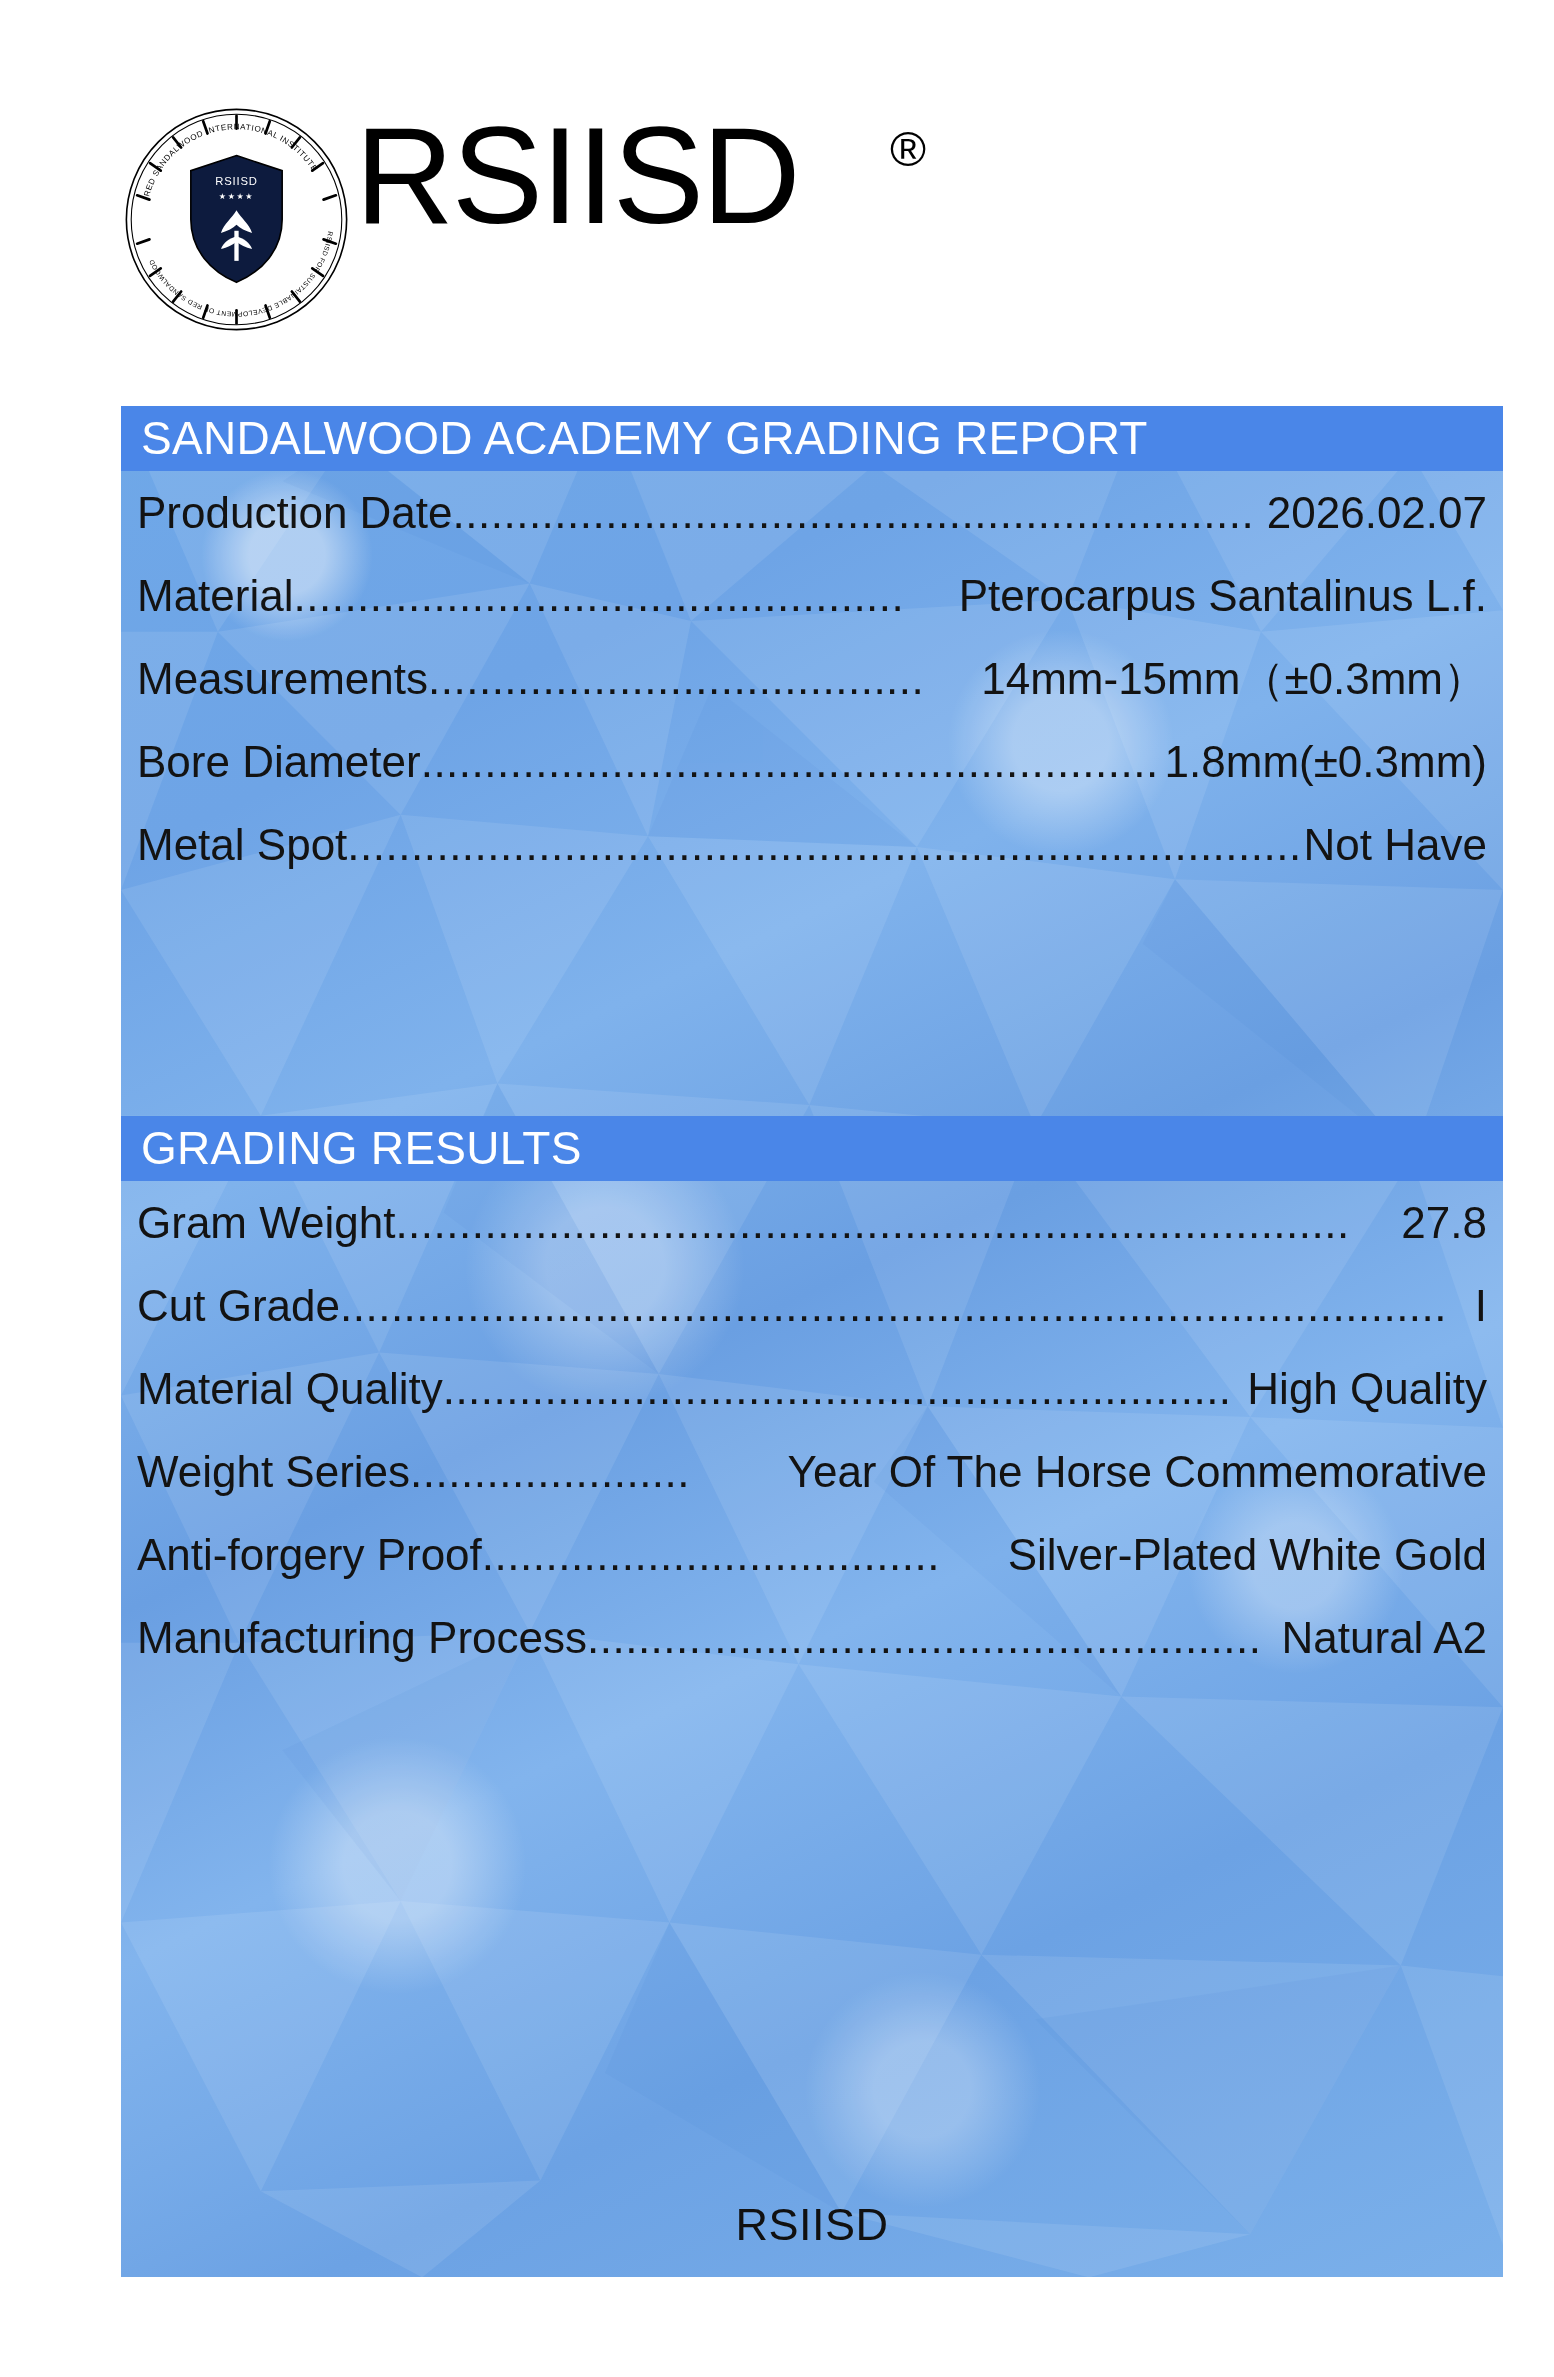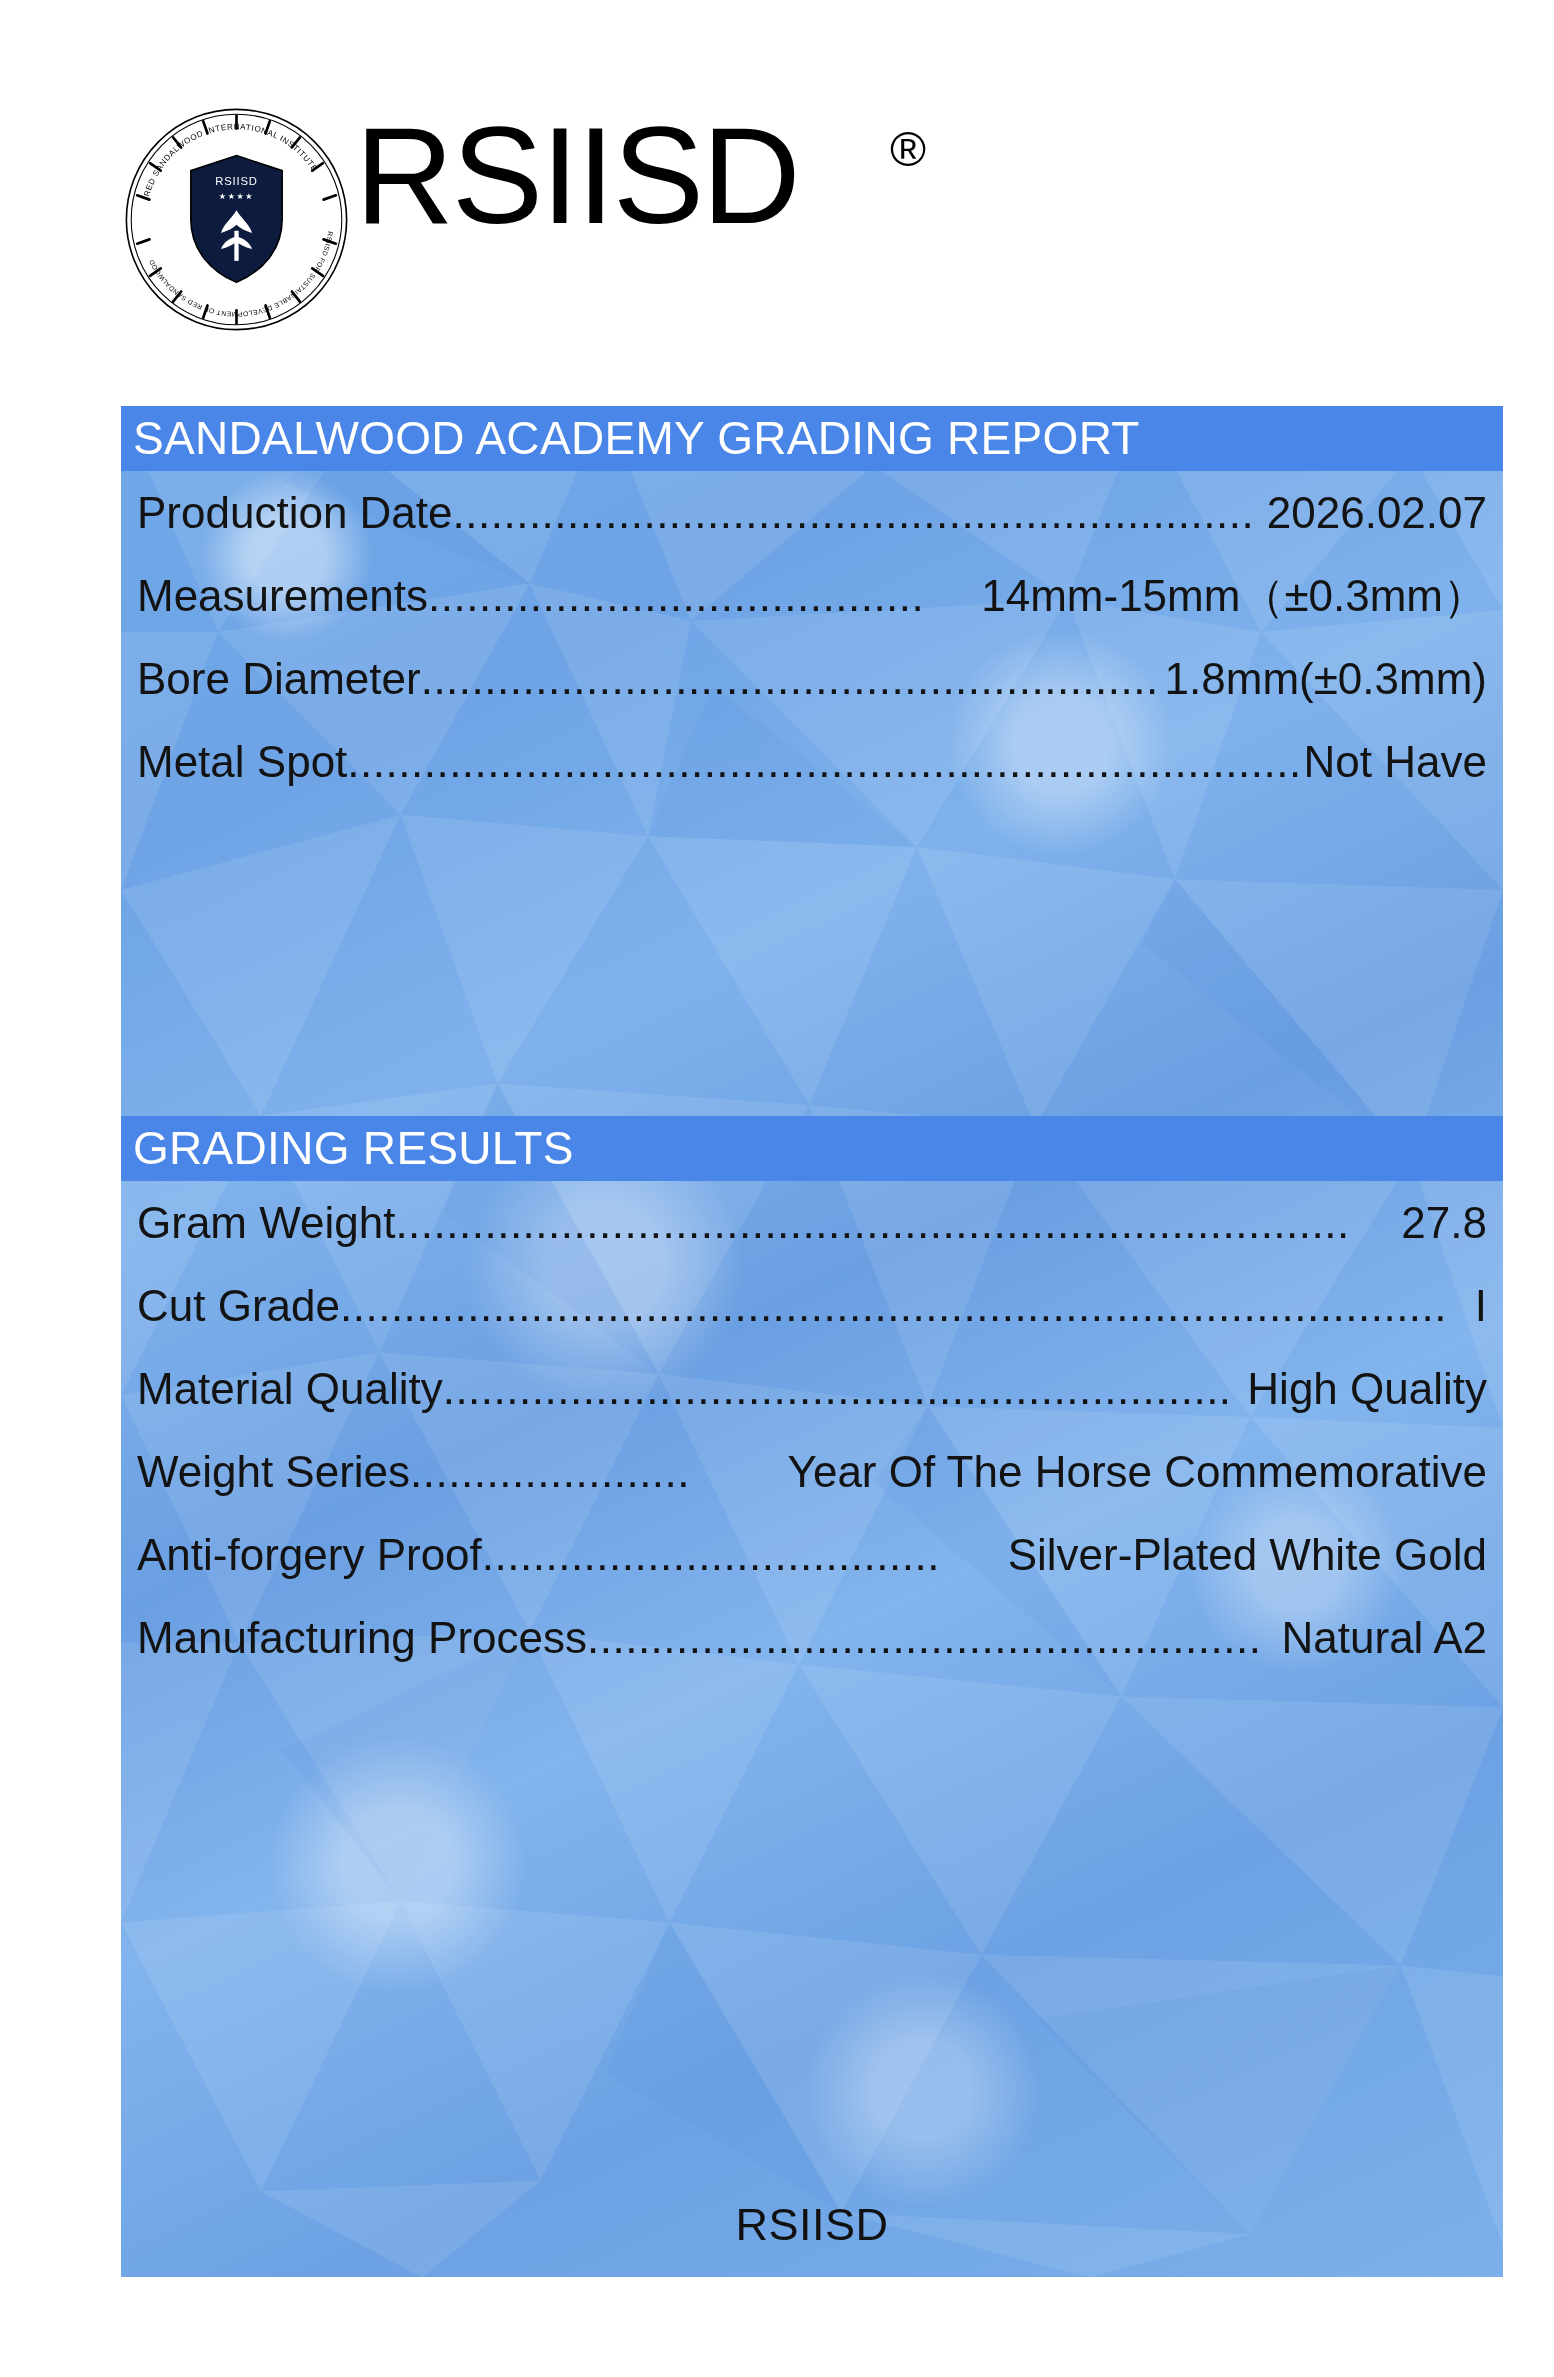--- a/index.html
+++ b/index.html
@@ -81,21 +81,21 @@
     opacity: .55;
   }
 
   .section-title {
     position: relative;
     background: #4a86e8;
     color: #ffffff;
     font-size: 46px;
     line-height: 65px;
     height: 65px;
-    padding-left: 12px;
+    padding-left: 20px;
     box-sizing: border-box;
     letter-spacing: 0.3px;
     font-weight: 400;
   }
 
   .rows {
     position: relative;
     padding: 0 16px 0 16px;
   }
   .row {
@@ -257,20 +257,25 @@
     <div class="section-title">SANDALWOOD ACADEMY GRADING REPORT</div>
     <div class="rows">
 
       <div class="row">
         <span class="label">Production Date</span>
         <span class="dots">...............................................................</span>
         <span class="value">2026.02.07</span>
       </div>
 
 
+      <div class="row">
+        <span class="label">Material</span>
+        <span class="dots">................................................</span>
+        <span class="value">Pterocarpus Santalinus L.f.</span>
+      </div>
 
       <div class="row">
         <span class="label">Measurements</span>
         <span class="dots">.......................................</span>
         <span class="value">14mm-15mm（±0.3mm）</span>
       </div>
 
       <div class="row">
         <span class="label">Bore Diameter</span>
         <span class="dots">..........................................................</span>

